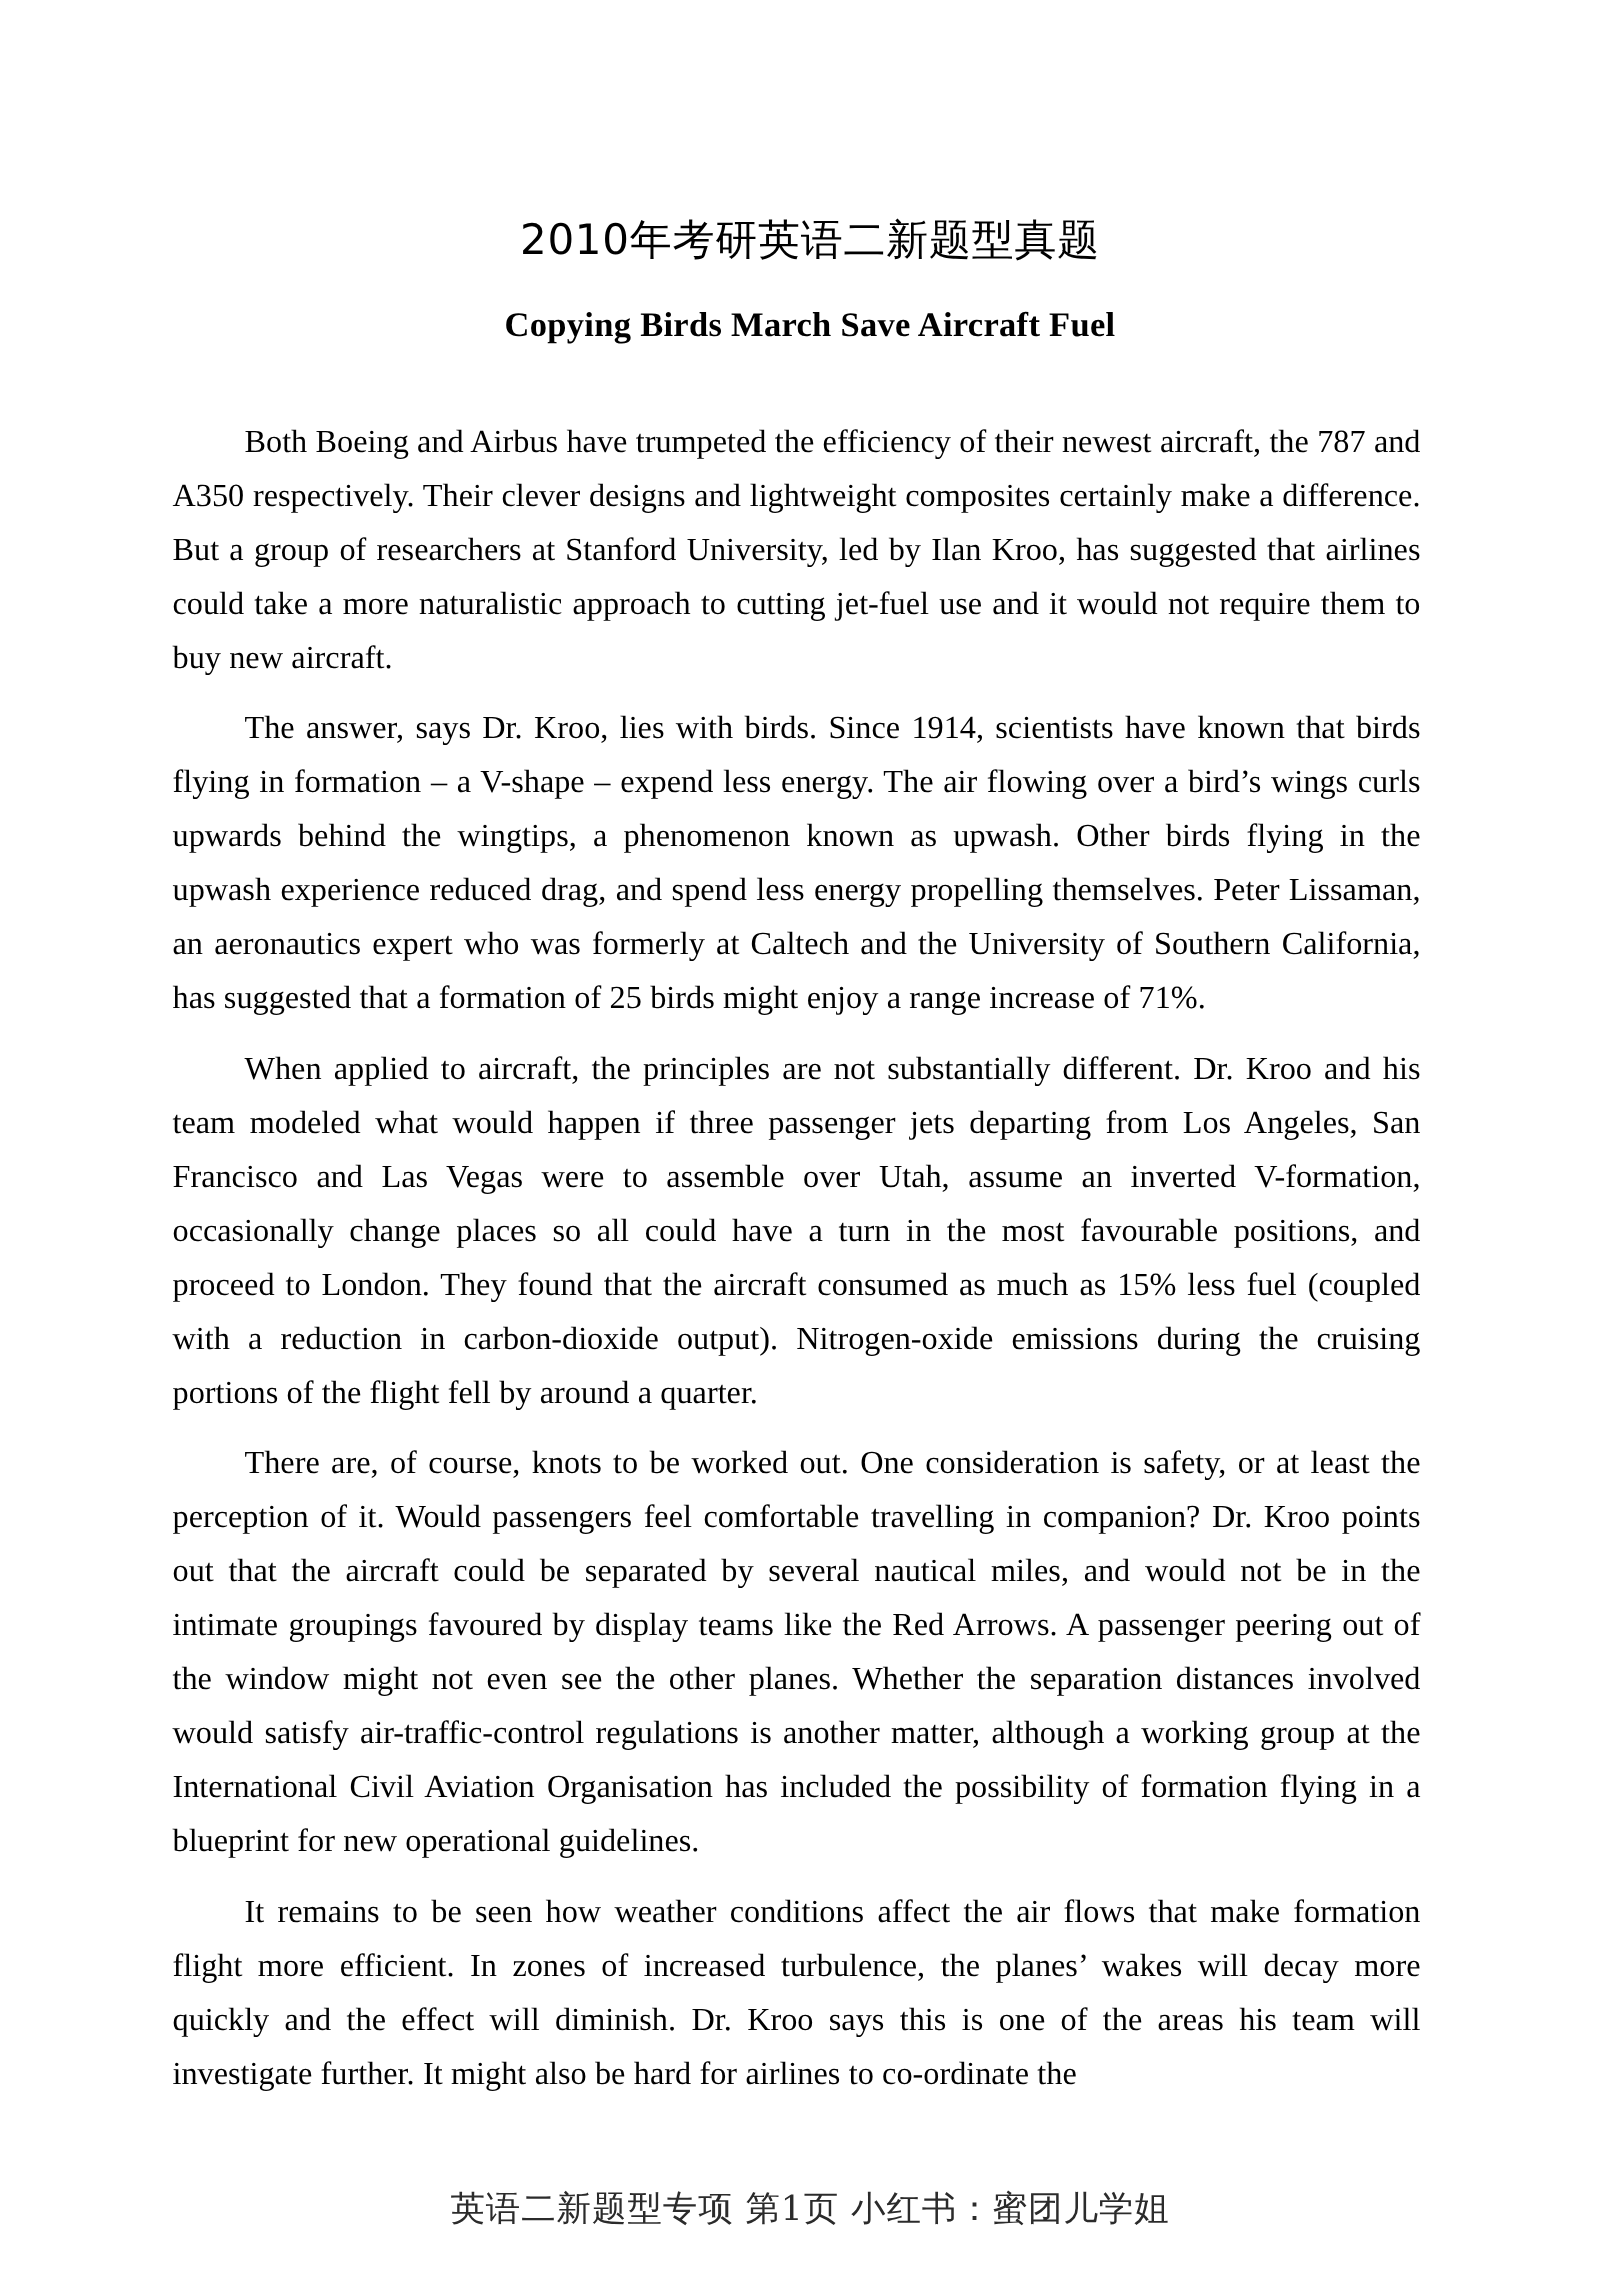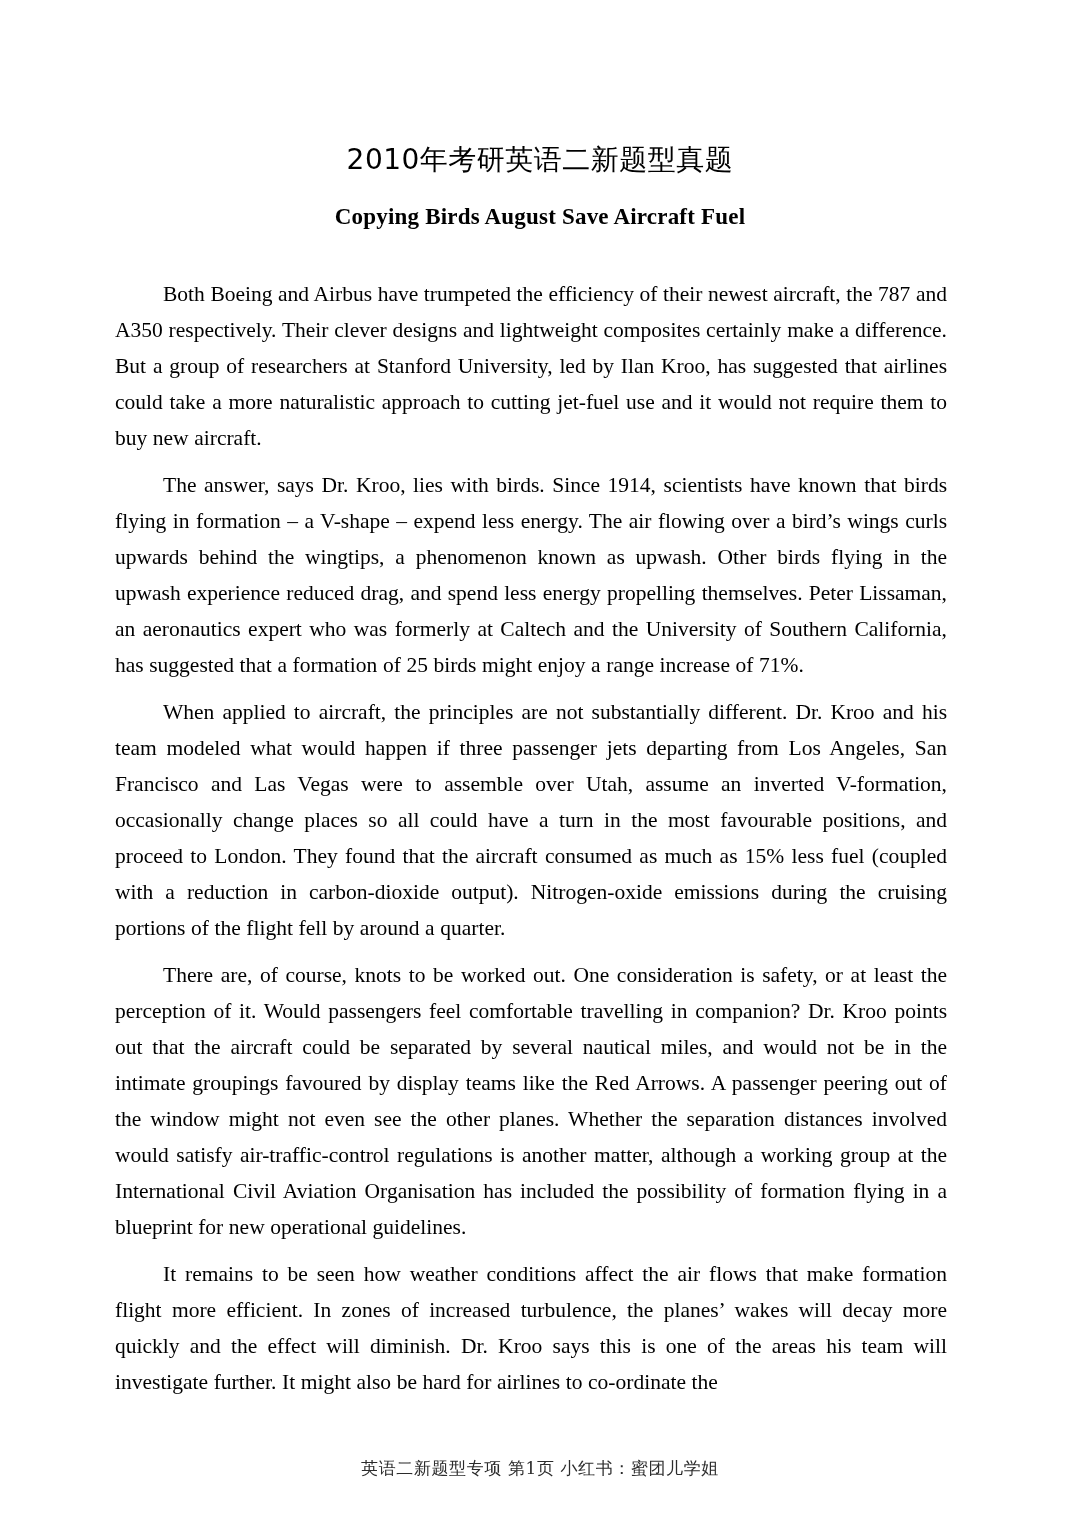--- a/index.html
+++ b/index.html
@@ -83,33 +83,33 @@
   
 
   
   .page-footer {
     position: absolute;
     top: 1457px;
     left: 0;
     width: 1080px;
     text-align: center;
     font-family: "DejaVu Serif", "Liberation Serif", serif;
-    font-size: 17px;
+    font-size: 23px;
     color: #2b2b2b;
     letter-spacing: 0.6px;
   }
 </style>
 </head>
 <body>
 
 <div class="page">
 
   <h1 class="doc-title">2010年考研英语二新题型真题</h1>
 
-  <h2 class="doc-subtitle">Copying Birds August Save Aircraft Fuel</h2>
+  <h2 class="doc-subtitle">Copying Birds March Save Aircraft Fuel</h2>
 
   <div class="article">
     <p>Both Boeing and Airbus have trumpeted the efficiency of their newest aircraft, the 787 and A350 respectively. Their clever designs and lightweight composites certainly make a difference. But a group of researchers at Stanford University, led by Ilan Kroo, has suggested that airlines could take a more naturalistic approach to cutting jet-fuel use and it would not require them to buy new aircraft.</p>
     <p>The answer, says Dr. Kroo, lies with birds. Since 1914, scientists have known that birds flying in formation – a V-shape – expend less energy. The air flowing over a bird’s wings curls upwards behind the wingtips, a phenomenon known as upwash. Other birds flying in the upwash experience reduced drag, and spend less energy propelling themselves. Peter Lissaman, an aeronautics expert who was formerly at Caltech and the University of Southern California, has suggested that a formation of 25 birds might enjoy a range increase of 71%.</p>
     <p>When applied to aircraft, the principles are not substantially different. Dr. Kroo and his team modeled what would happen if three passenger jets departing from Los Angeles, San Francisco and Las Vegas were to assemble over Utah, assume an inverted V-formation, occasionally change places so all could have a turn in the most favourable positions, and proceed to London. They found that the aircraft consumed as much as 15% less fuel (coupled with a reduction in carbon-dioxide output). Nitrogen-oxide emissions during the cruising portions of the flight fell by around a quarter.</p>
     <p>There are, of course, knots to be worked out. One consideration is safety, or at least the perception of it. Would passengers feel comfortable travelling in companion? Dr. Kroo points out that the aircraft could be separated by several nautical miles, and would not be in the intimate groupings favoured by display teams like the Red Arrows. A passenger peering out of the window might not even see the other planes. Whether the separation distances involved would satisfy air-traffic-control regulations is another matter, although a working group at the International Civil Aviation Organisation has included the possibility of formation flying in a blueprint for new operational guidelines.</p>
     <p>It remains to be seen how weather conditions affect the air flows that make formation flight more efficient. In zones of increased turbulence, the planes’ wakes will decay more quickly and the effect will diminish. Dr. Kroo says this is one of the areas his team will investigate further. It might also be hard for airlines to co-ordinate the</p>
   </div>
 
   <div class="page-footer">英语二新题型专项 第1页 小红书：蜜团儿学姐</div>

